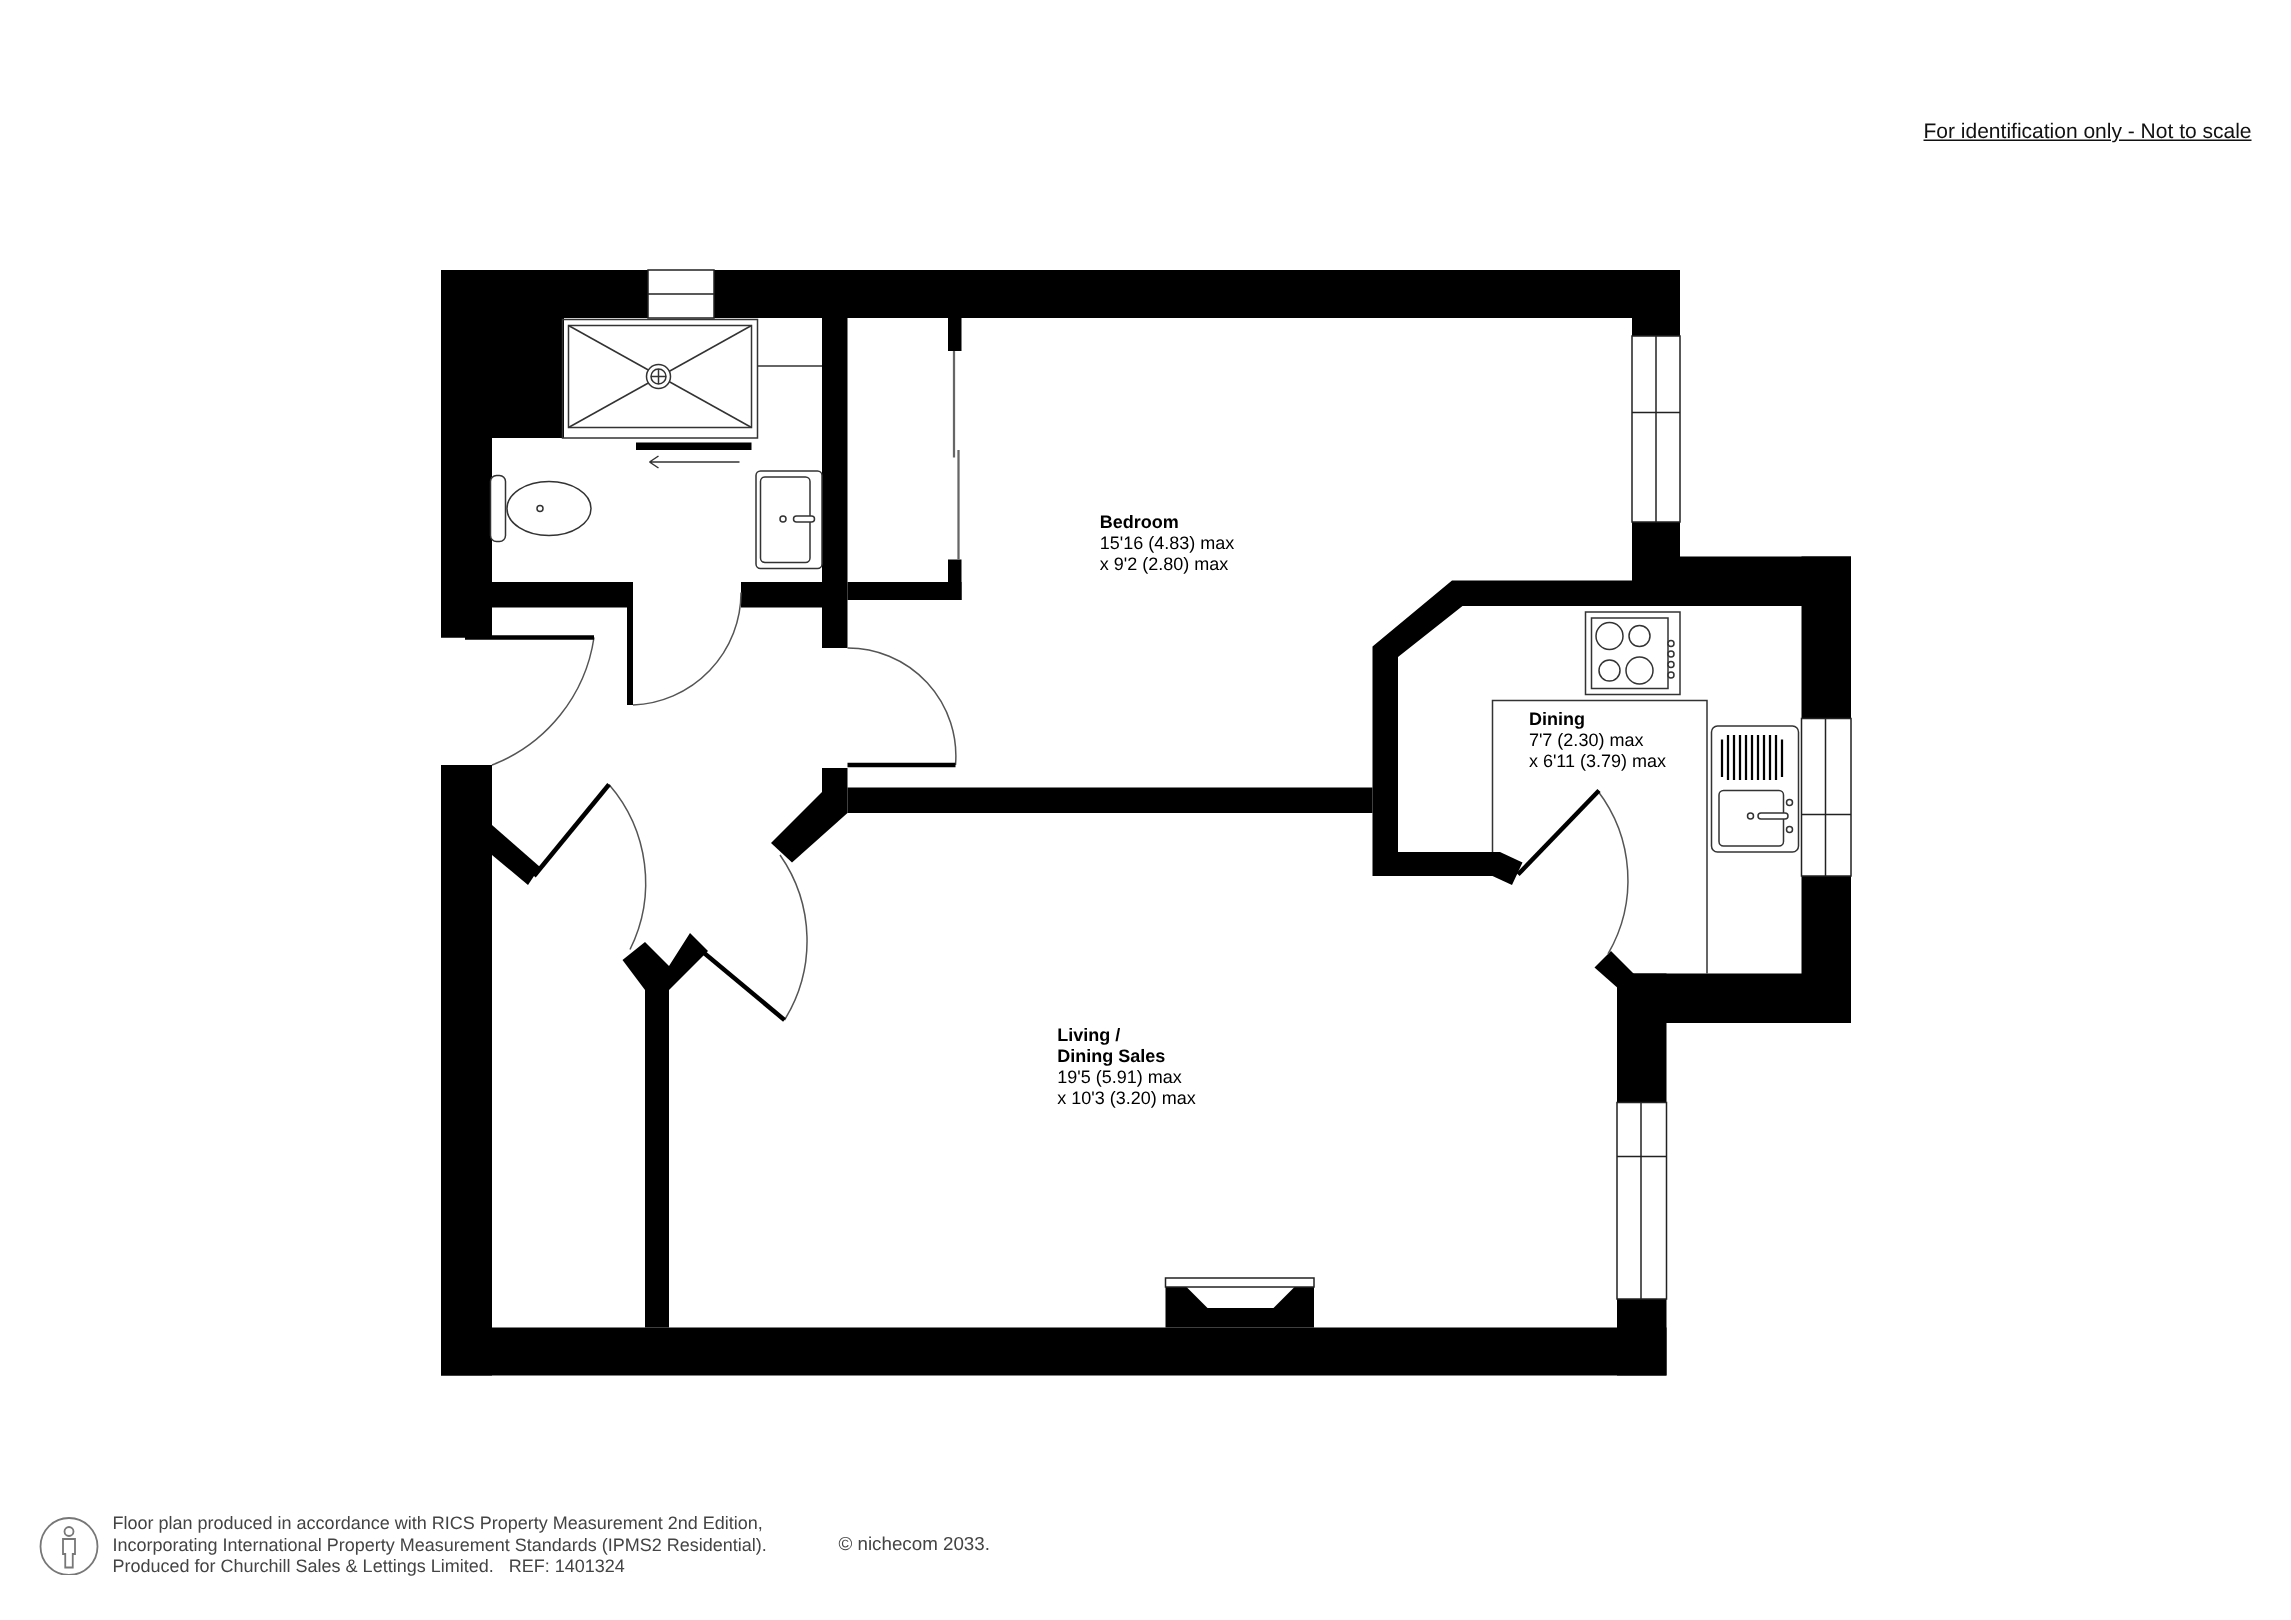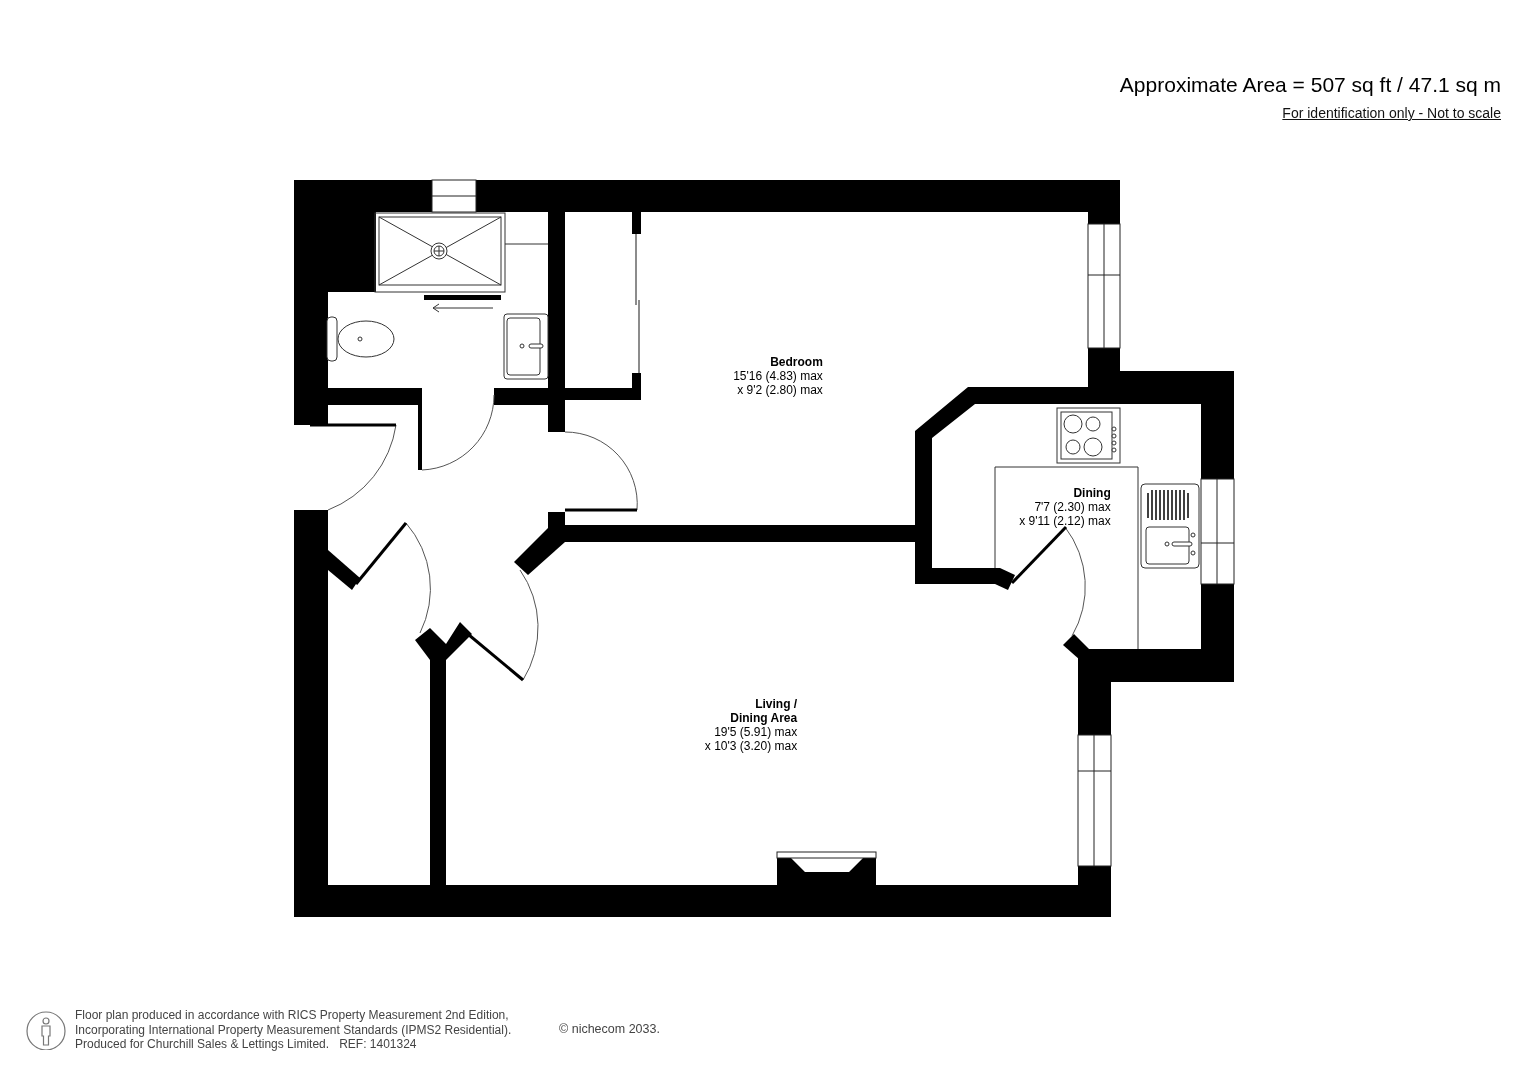--- a/index.html
+++ b/index.html
@@ -1,33 +1,32 @@
 <!DOCTYPE html>
 <html><head>
   <meta charset="utf-8">
   <style>
     html, body { margin: 0; padding: 0; background: #ffffff; }
     body { width: 1527px; height: 1080px; position: relative; overflow: hidden; font-family: "Liberation Sans", sans-serif; color: #000; }
     .header { position: absolute; right: 26px; top: 72px; text-align: right; }
     .area-title { font-size: 21px; line-height: 26px; color: #000; }
     .area-sub { font-size: 14px; line-height: 18px; margin-top: 6px; color: #111; text-decoration: underline; }
     .plan { position: absolute; left: 0; top: 0; }
-    .room-label { position: absolute; text-align: right; font-size: 12px; line-height: 14px; transform: translateX(-50%); white-space: nowrap; margin-top: 14px; }
+    .room-label { position: absolute; text-align: left; font-size: 12px; line-height: 14px; transform: translateX(-50%); white-space: nowrap; }
     .room-label .name { font-weight: bold; }
     .footer { position: absolute; left: 26px; top: 1008px; height: 50px; }
     .footer .person { position: absolute; left: 0; top: 2px; width: 40px; height: 40px; }
     .footer .lines { position: absolute; left: 49px; top: 0; font-size: 12px; line-height: 14.5px; color: #444; white-space: nowrap; }
     .footer .copyright { position: absolute; left: 533px; top: 14px; font-size: 12.5px; color: #444; white-space: nowrap; }
     .footer .ref { margin-left: 10px; }
   </style>
 </head>
 <body>
 
 <div class="header">
-  <div class="area-title">Approximate Area = 507 sq ft / 47.1 sq m</div>
   <div class="area-sub">For identification only - Not to scale</div>
 </div>
 
 <svg class="plan" width="1527" height="1080" viewBox="0 0 1527 1080" xmlns="http://www.w3.org/2000/svg">
   <g fill="#000" stroke="none">
 
     <rect x="294" y="180" width="138" height="32"></rect>
     <rect x="476" y="180" width="644" height="32"></rect>
 
     <rect x="294" y="180" width="82" height="112"></rect>
@@ -181,26 +180,26 @@
 
 <div class="room-label" style="left:778px; top:341px;">
   <div class="name">Bedroom</div>
   <div>15'16 (4.83) max</div>
   <div>x 9'2 (2.80) max</div>
 </div>
 
 <div class="room-label" style="left:1065px; top:472px;">
   <div class="name">Dining</div>
   <div>7'7 (2.30) max</div>
-  <div>x 9'11 (2.12) max</div>
+  <div>x 6'11 (3.79) max</div>
 </div>
 
 <div class="room-label" style="left:751px; top:683px;">
   <div class="name">Living /</div>
-  <div class="name">Dining Area</div>
+  <div class="name">Dining Sales</div>
   <div>19'5 (5.91) max</div>
   <div>x 10'3 (3.20) max</div>
 </div>
 
 <div class="footer">
   <svg class="person" viewBox="0 0 40 40" xmlns="http://www.w3.org/2000/svg">
     <circle cx="20" cy="21" r="19" fill="none" stroke="#777" stroke-width="1.2"></circle>
     <circle cx="20" cy="11" r="3" fill="none" stroke="#777" stroke-width="1.2"></circle>
     <path d="M16,16 L24,16 L24,26 L22.5,26 L22.5,35 L17.5,35 L17.5,26 L16,26 Z" fill="none" stroke="#777" stroke-width="1.2"></path>
   </svg>

